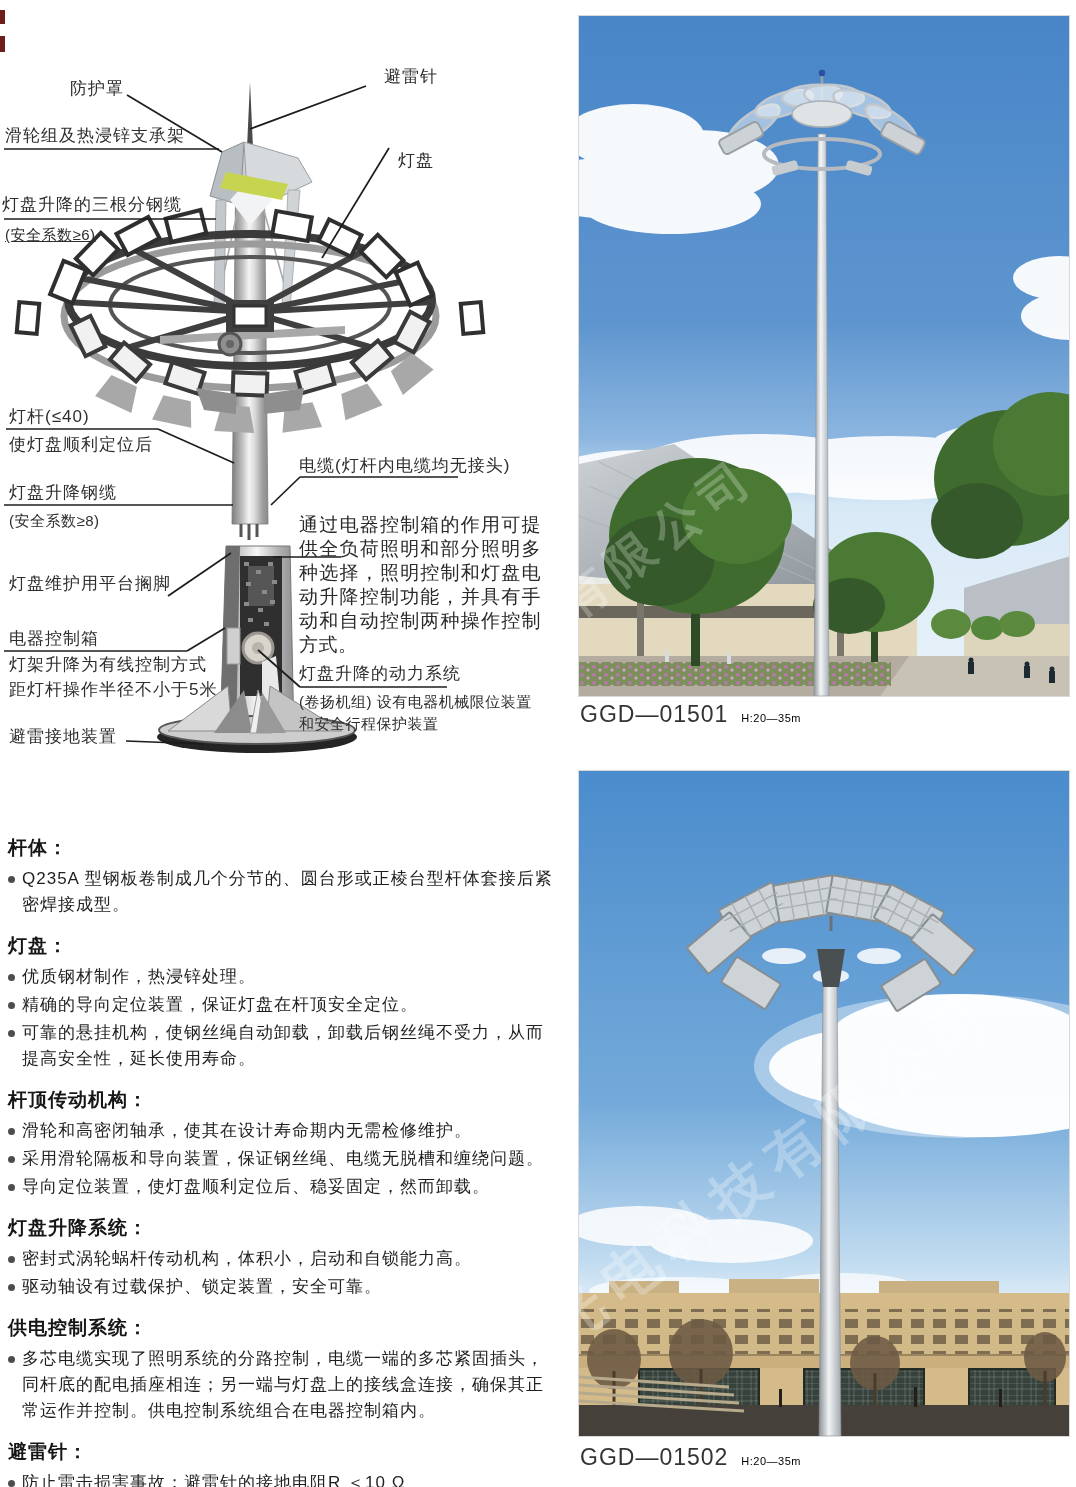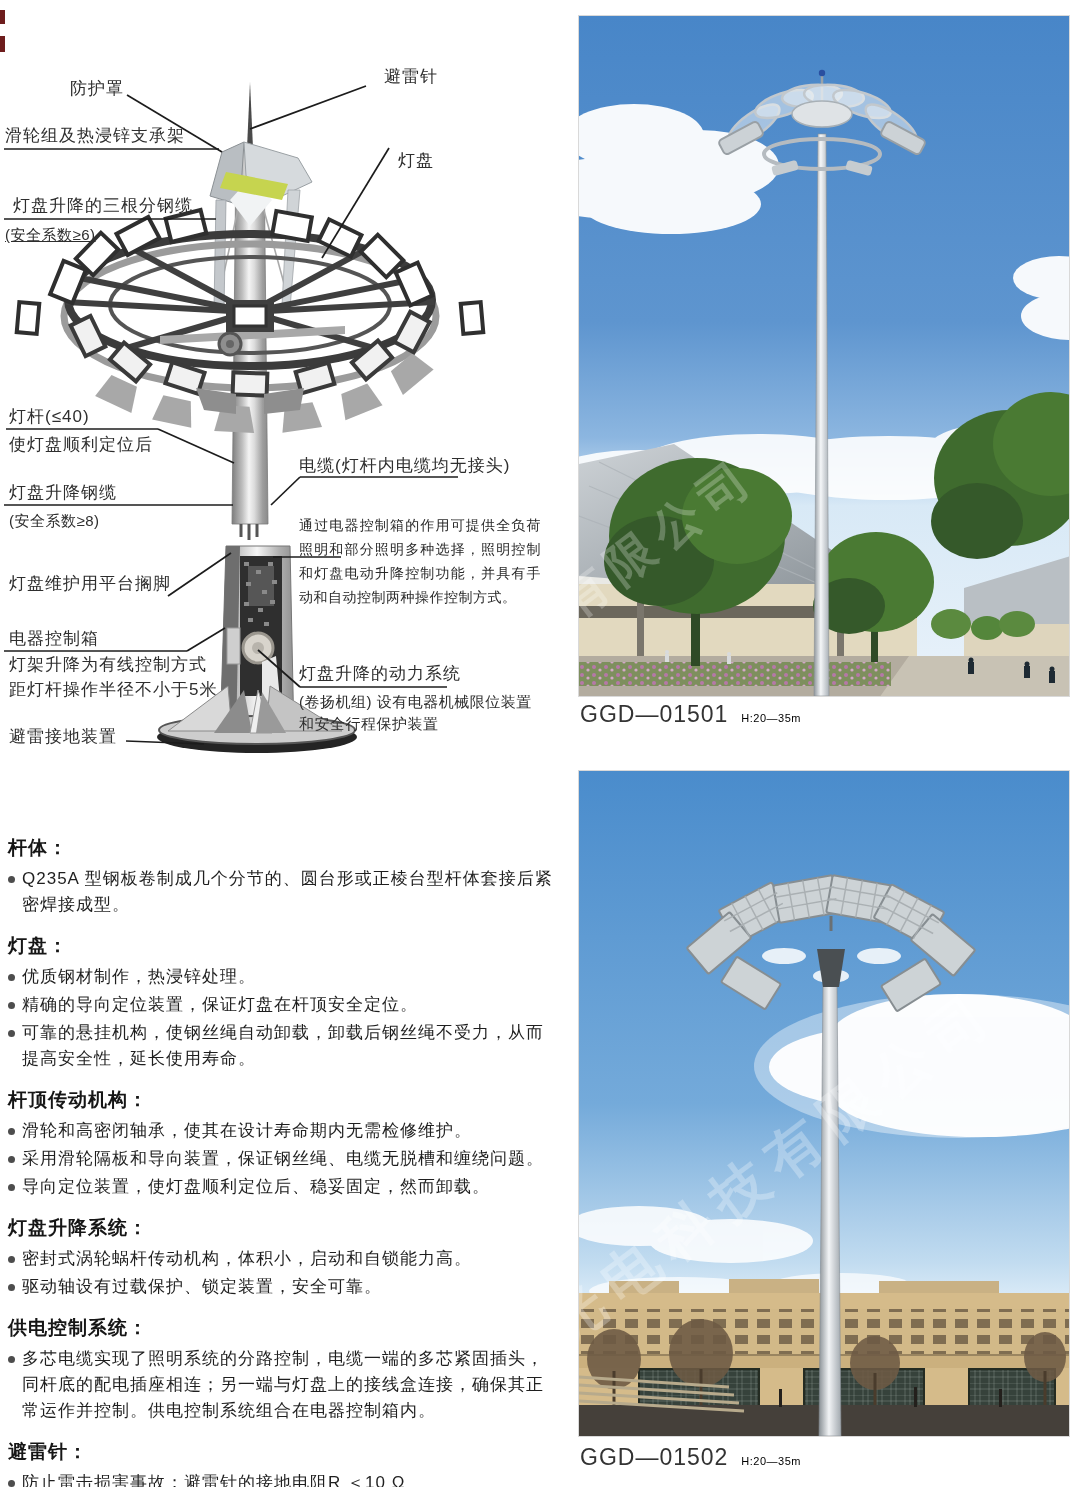--- a/index.html
+++ b/index.html
@@ -3,21 +3,21 @@
 <meta charset="utf-8">
 <style>
   html,body{margin:0;padding:0;background:#ffffff;}
   body{width:1076px;height:1487px;position:relative;overflow:hidden;
        font-family:"Liberation Sans","DejaVu Sans",sans-serif;color:#222;}
   .abs{position:absolute;}
   
   .dlabel{position:absolute;font-size:17px;line-height:21px;color:#2e2e2e;
           letter-spacing:1px;white-space:nowrap;}
   .dlabel.small{font-size:15px;letter-spacing:0.5px;}
-  .dnote{position:absolute;font-size:14px;line-height:24px;color:#2a2a2a;
+  .dnote{position:absolute;font-size:19px;line-height:24px;color:#2a2a2a;
          letter-spacing:0.5px;text-align:justify;}
   
   .photo{position:absolute;overflow:hidden;border:1px solid #d9d9d9;box-sizing:border-box;}
   .wm{position:absolute;color:rgba(255,255,255,0.55);font-weight:bold;white-space:nowrap;
       transform-origin:left center;pointer-events:none;}
   .caption{position:absolute;display:flex;align-items:baseline;gap:13px;justify-content:space-between;}
   .caption .model{font-size:23px;font-weight:500;color:#333;letter-spacing:1px;}
   .caption .hval{font-size:11px;color:#000000;letter-spacing:0.5px;}
   
   .specs{position:absolute;}
@@ -224,21 +224,21 @@
         <line x1="300" y1="687" x2="258" y2="650"></line>
       <line x1="273" y1="557" x2="341" y2="557"></line>
     </g>
   </svg>
 
   
   <div class="dlabel" style="left:70px;top:78px;">防护罩</div>
   <div class="dlabel" style="left:384px;top:66px;">避雷针</div>
   <div class="dlabel" style="left:5px;top:125px;">滑轮组及热浸锌支承架</div>
   <div class="dlabel" style="left:398px;top:130px;margin-top:20px;">灯盘</div>
-  <div class="dlabel" style="left:13px;top:195px;">灯盘升降的三根分钢缆</div>
+  <div class="dlabel" style="left:2px;top:195px;font-family:Liberation Mono, monospace;">灯盘升降的三根分钢缆</div>
   <div class="dlabel small" style="left:5px;top:224px;text-decoration:underline;">(安全系数≥6)</div>
   <div class="dlabel" style="left:9px;top:406px;">灯杆(≤40)</div>
   <div class="dlabel" style="left:9px;top:434px;">使灯盘顺利定位后</div>
   <div class="dlabel" style="left:299px;top:455px;">电缆(灯杆内电缆均无接头)</div>
   <div class="dlabel" style="left:9px;top:482px;">灯盘升降钢缆</div>
   <div class="dlabel small" style="left:9px;top:510px;">(安全系数≥8)</div>
   <div class="dlabel" style="left:9px;top:573px;">灯盘维护用平台搁脚</div>
   <div class="dlabel" style="left:9px;top:628px;">电器控制箱</div>
   <div class="dlabel" style="left:9px;top:654px;">灯架升降为有线控制方式</div>
   <div class="dlabel" style="left:9px;top:679px;">距灯杆操作半径不小于5米</div>

